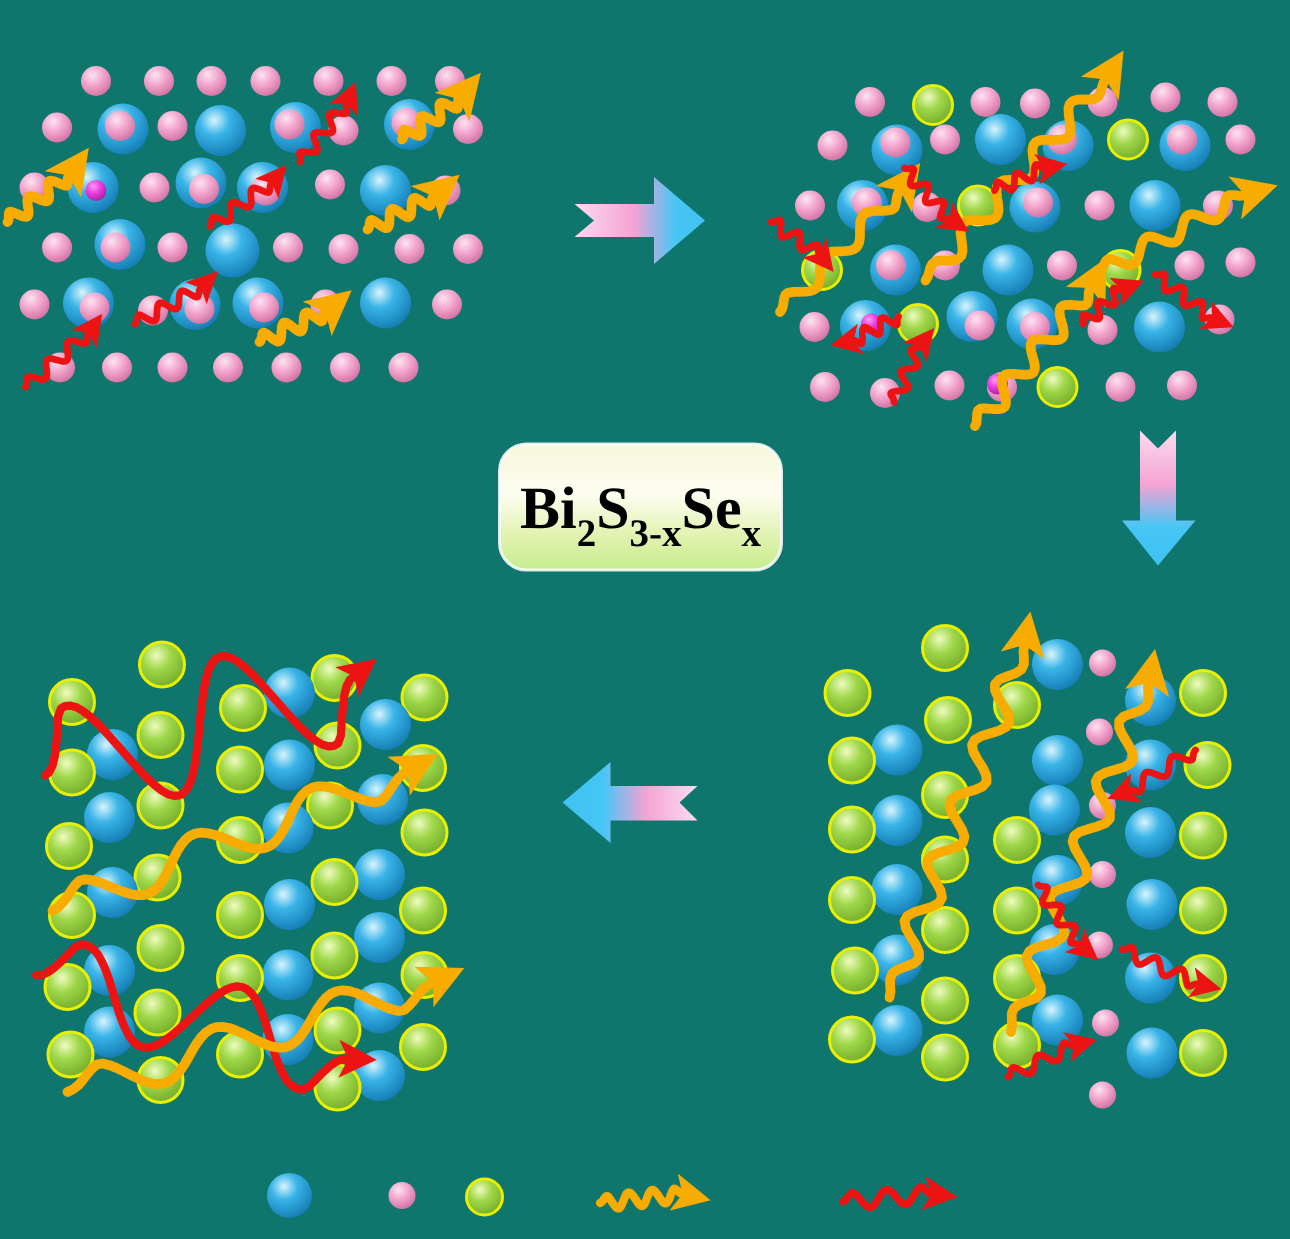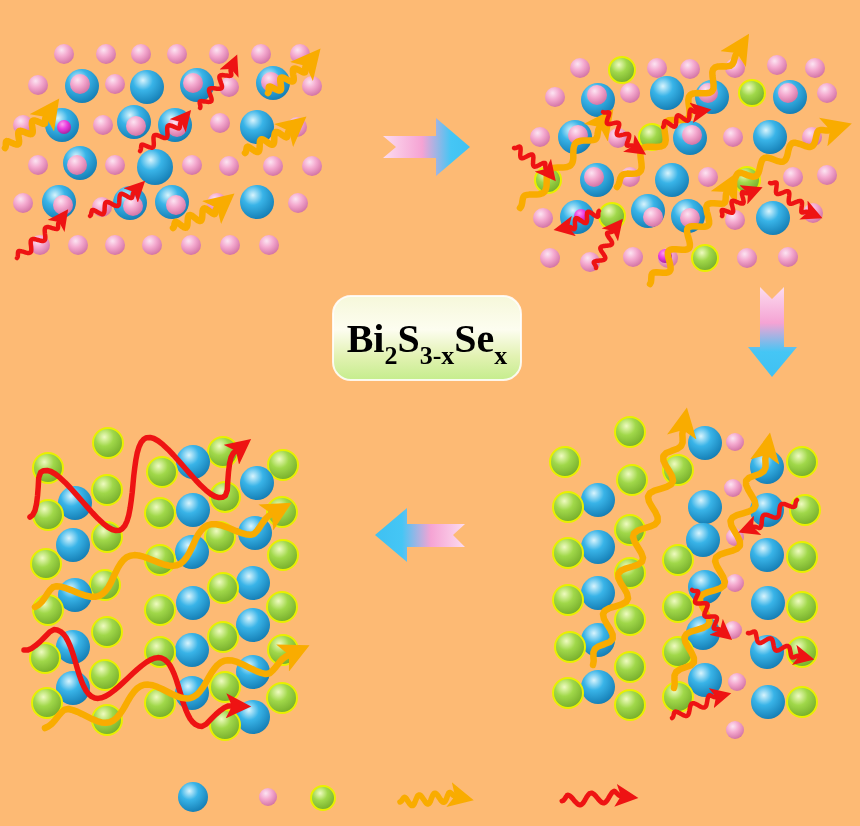--- a/index.html
+++ b/index.html
@@ -1,16 +1,16 @@
 <!DOCTYPE html>
 <html><head>
 <meta charset="utf-8">
 <style>
   html,body{margin:0;padding:0;background:#000;}
-  .stage{position:relative;width:860px;height:826px;background:#fdba74;overflow:hidden;}
+  .stage{position:relative;width:860px;height:826px;background:#0f766e;overflow:hidden;}
   svg{display:block;}
   text{font-family:"Liberation Serif","DejaVu Serif",serif;}
 </style>
 </head>
 <body>
 
 <div class="stage">
   <svg id="diagram" width="860" height="826" viewBox="0 0 860 826">
     <defs id="defs">
         <radialGradient id="g-blue" cx="38%" cy="30%" r="78%">

